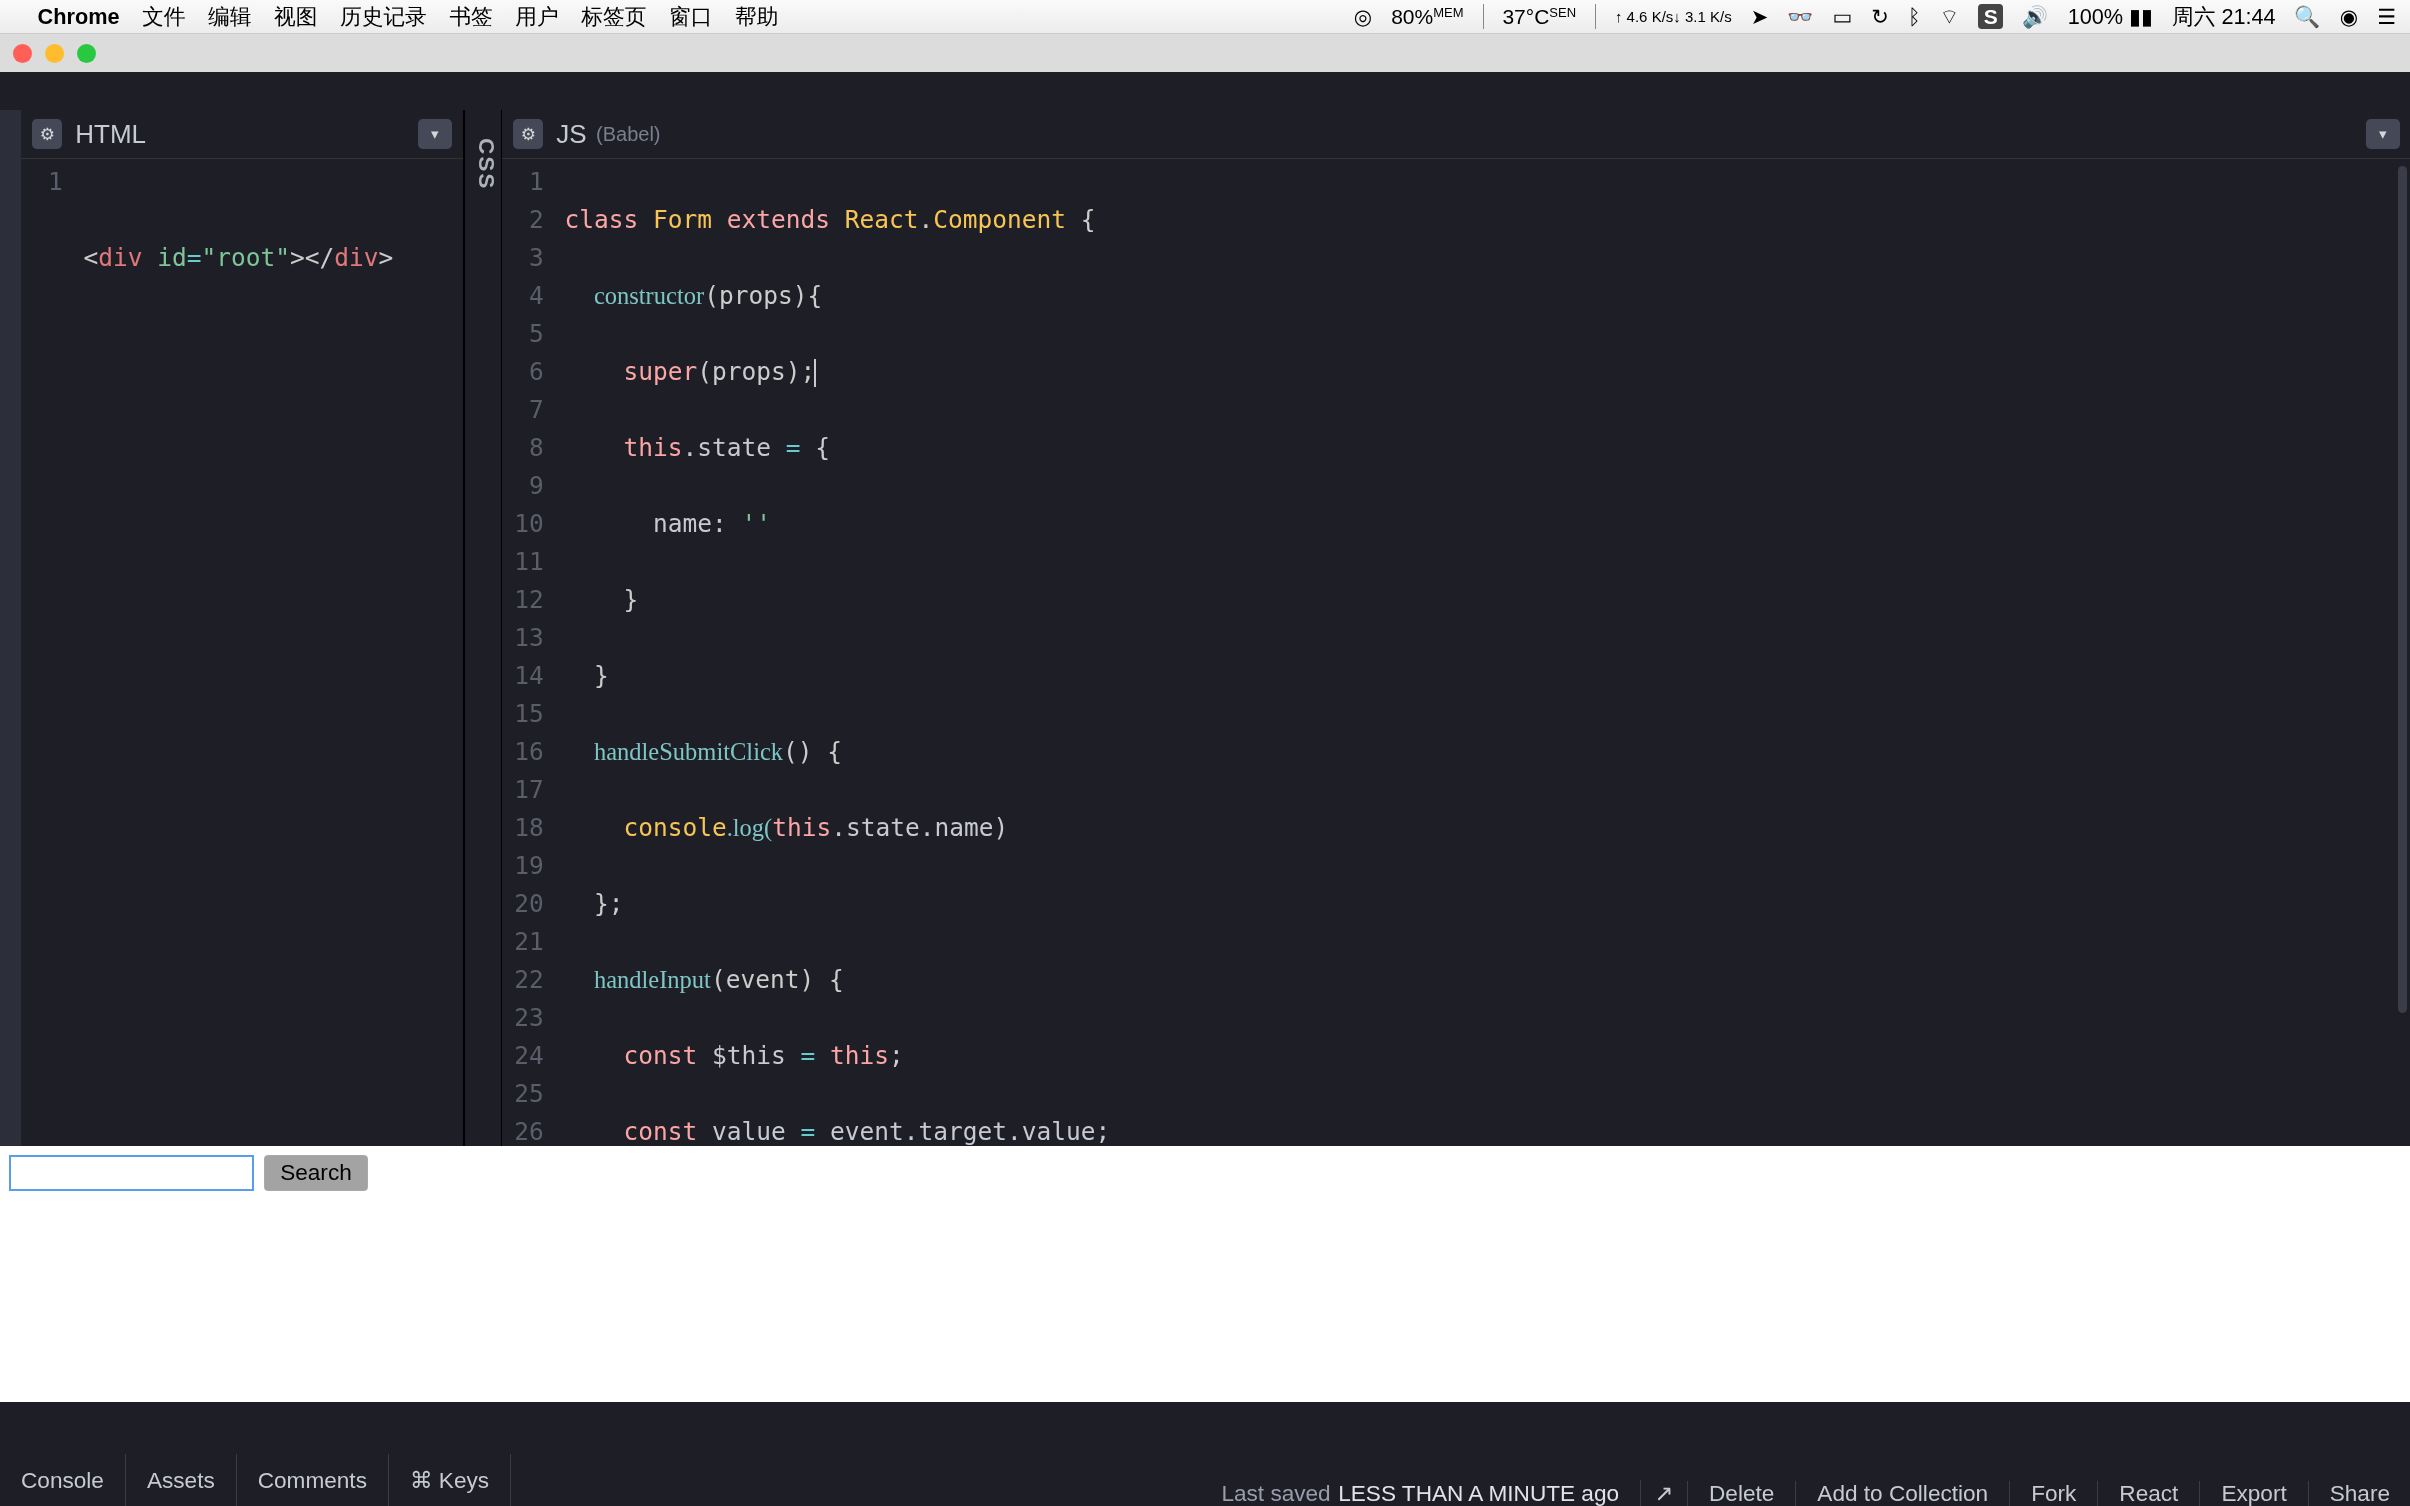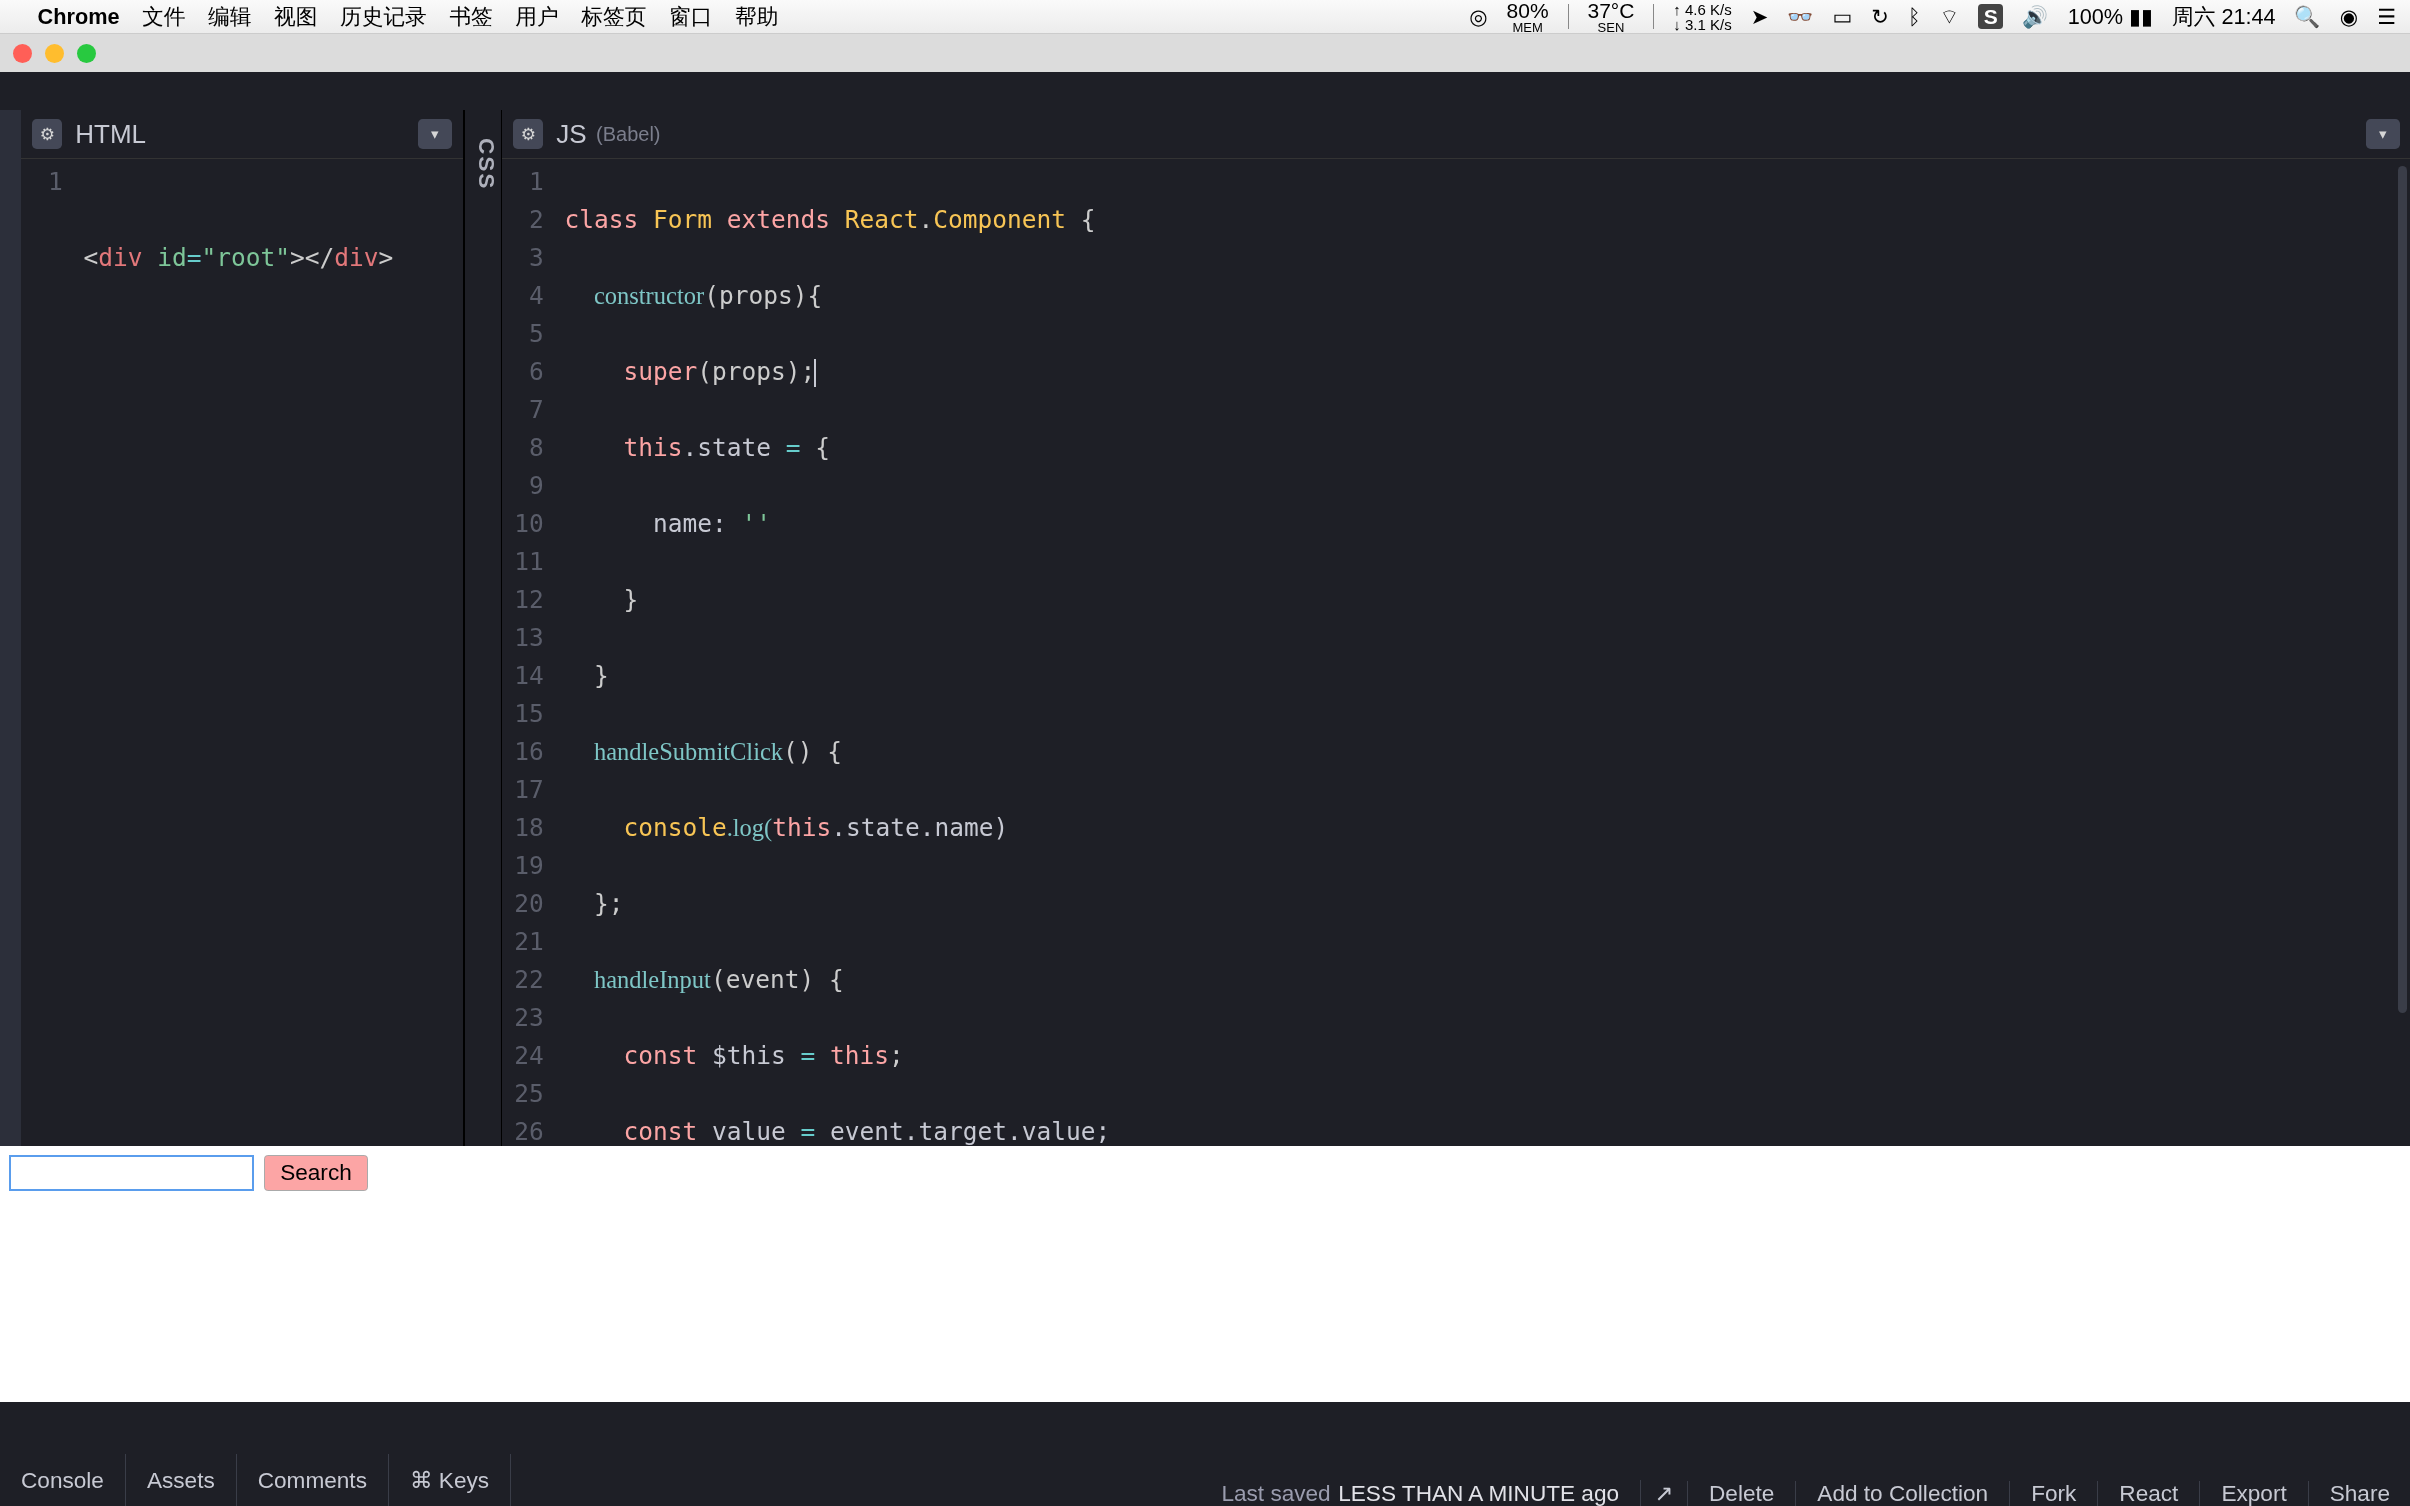--- a/index.html
+++ b/index.html
@@ -20,21 +20,21 @@
       align-items: center;
       padding: 0 15px;
       border-bottom: 0.9px solid #ccc;
       font-size: 21.7px;
       color: #000;
     }
     .menubar .left { display: flex; align-items: center; gap: 22.6px; }
     .menubar .right { margin-left: auto; display: flex; align-items: center; gap: 19px; }
     .apple-logo { font-size: 24.5px; }
     .menubar .app-name { font-weight: 700; }
-    .stat-block { display: flex; flex-direction: column; line-height: 1; font-size: 13px; align-items: center; }
+    .stat-block { display: flex; line-height: 1; font-size: 13px; align-items: flex-start; }
     .stat-block .big { font-size: 21px; }
     .stat-block-sep { width: 0.9px; height: 24.5px; background: #888; }
     .menubar-icon { font-size: 21px; }
 
     
     .window-chrome {
       height: 38px;
       background: #dcdcdc;
       display: flex;
       align-items: center;
@@ -171,21 +171,21 @@
       width: 245px;
       height: 36px;
       border: 2.8px solid #5a9ded;
       font-size: 21px;
       padding: 1.9px 5.6px;
     }
     .output-pane button {
       height: 36px;
       padding: 1.9px 15px;
       font-size: 22.6px;
-      background: #fca5a5;
+      background: #a3a3a3;
       border: 0.9px solid #aaa;
       border-radius: 3.8px;
       margin-left: 5.6px;
     }
 
     
     .bottom-bar {
       position: absolute;
       bottom: 0; left: 0; right: 0;
       height: 53px;

